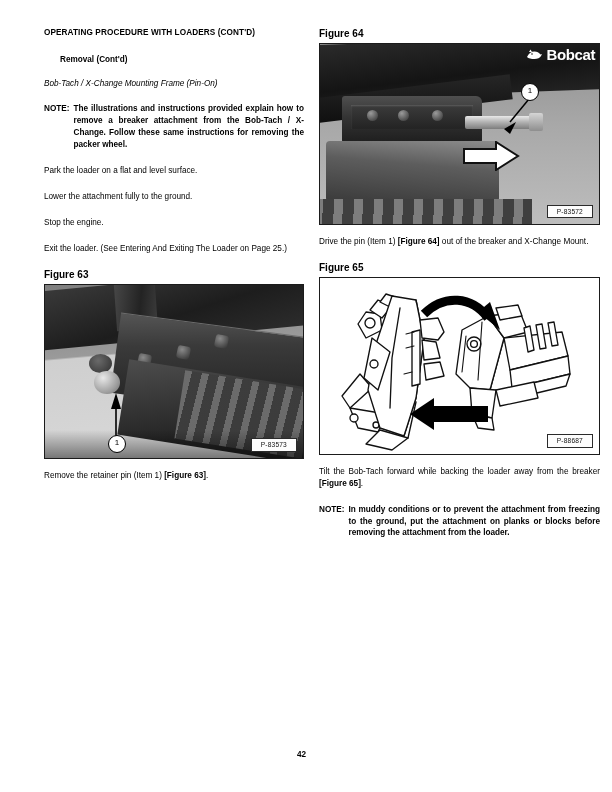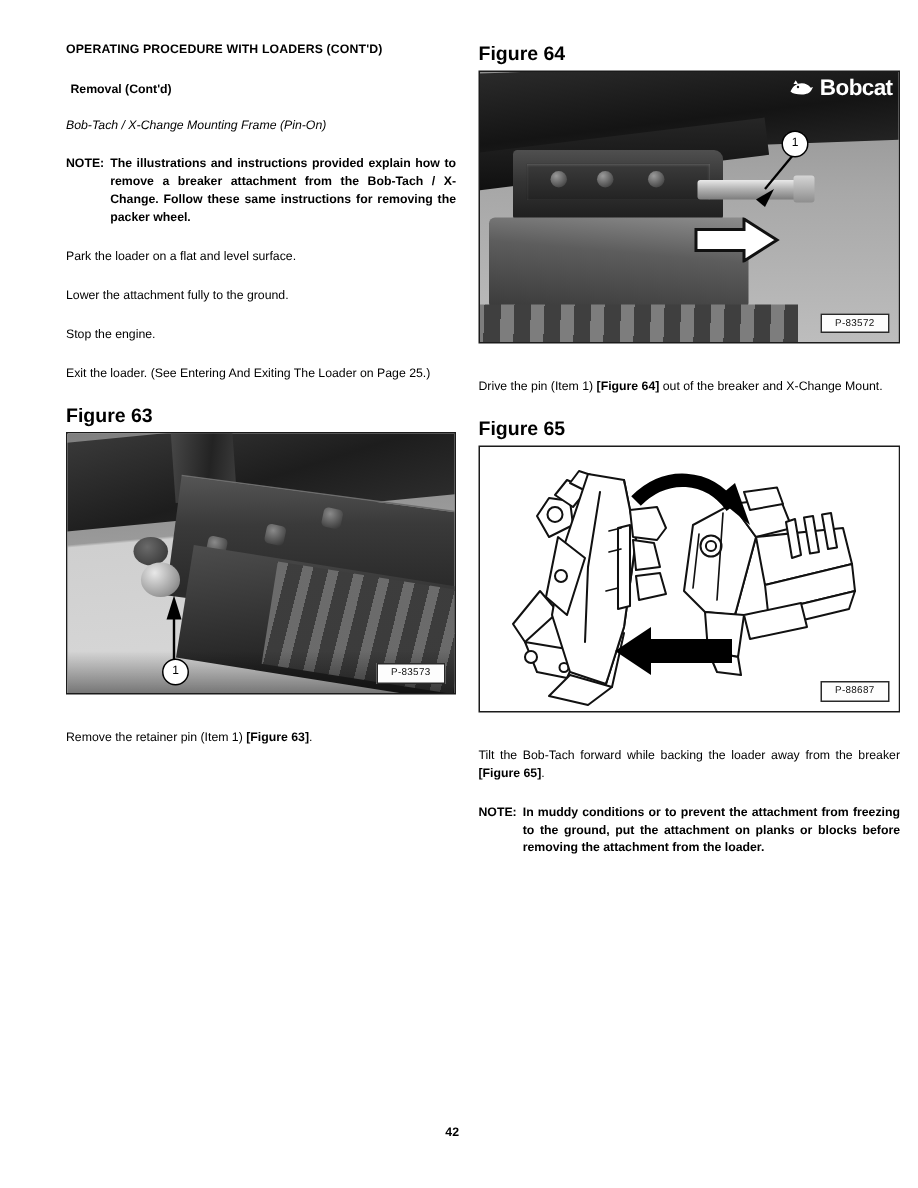--- a/index.html
+++ b/index.html
@@ -40,21 +40,21 @@
   .doc-title {
     font-size: 8.2px;
     font-weight: bold;
     letter-spacing: 0.1px;
     margin: 0 0 17px 0;
     line-height: 1.2;
   }
   .section-title {
     font-size: 8.2px;
     font-weight: bold;
-    margin: 0 0 15px 3px;
+    margin: 0 0 15px 16px;
   }
   .subsection-italic {
     font-size: 8.2px;
     font-style: italic;
     margin: 0 0 15px 0;
   }
   .para {
     font-size: 8.2px;
     line-height: 1.45;
     margin: 0 0 14px 0;
@@ -76,32 +76,32 @@
     white-space: nowrap;
     padding-right: 4px;
   }
   .note-body {
     flex: 1 1 auto;
     text-align: justify;
     text-justify: inter-word;
   }
 
   .fig-caption {
-    font-size: 13px;
+    font-size: 10px;
     font-weight: bold;
     margin: 0 0 4px 0;
   }
 
   
   .figure-box {
     position: relative;
     border: 1.4px solid #1b1b1b;
     box-sizing: border-box;
     overflow: hidden;
-    margin-bottom: 23px;
+    margin-bottom: 11px;
   }
   .fig63 { width: 260px; height: 175px; }
   .fig64 { width: 281px; height: 182px; }
   .fig65 { width: 281px; height: 178px; background: #ffffff; }
 
   
   .partnum {
     position: absolute;
     right: 6px;
     bottom: 6px;

